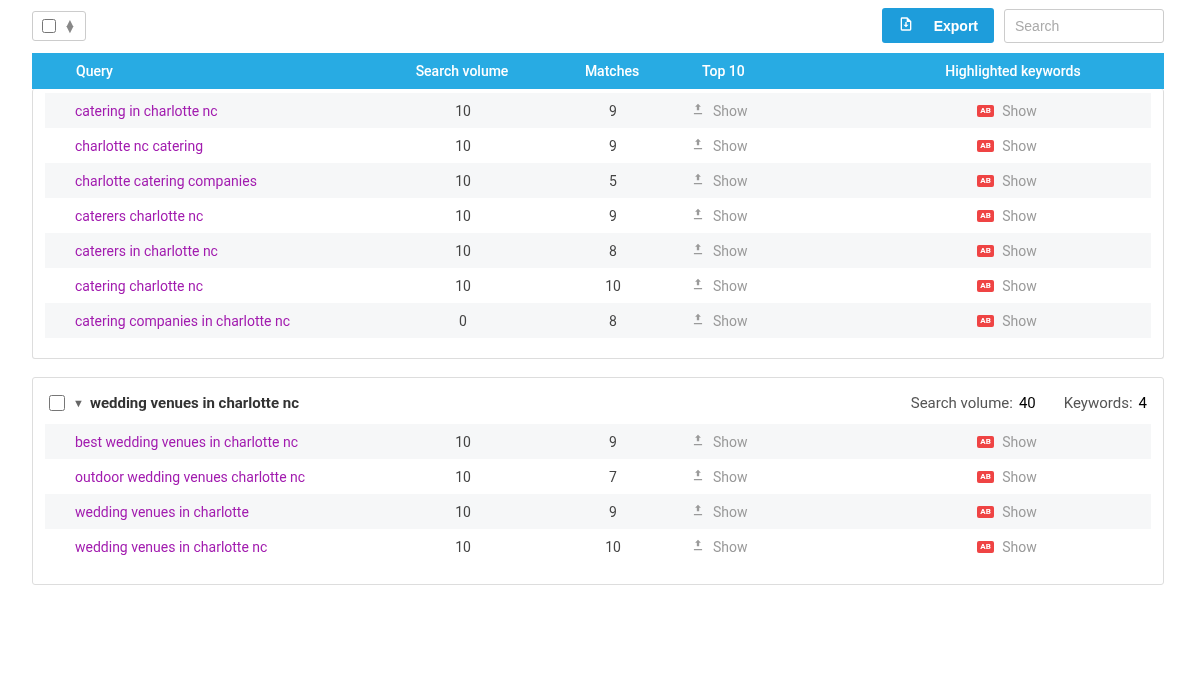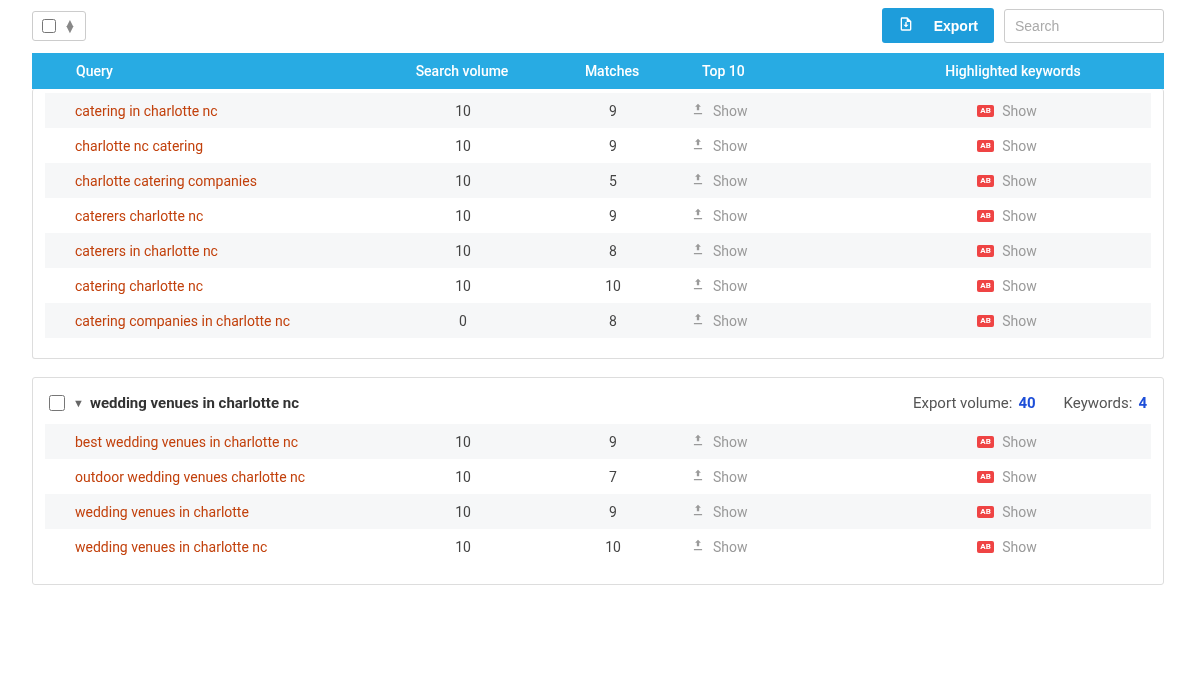--- a/index.html
+++ b/index.html
@@ -102,35 +102,35 @@
     color: #666; margin-right: 6px; font-size: 11px; cursor: pointer;
   }
   .group-header .title { font-weight: 700; color: #333; }
   .group-stats {
     margin-left: auto;
     display: flex;
     align-items: center;
     gap: 28px;
     color: #555;
   }
-  .group-stats .num { color: #1d4ed8; font-weight: 700; margin-left: 6px; }
+  .group-stats .num { color: #000000; font-weight: 400; margin-left: 6px; }
 
   .rows { }
   .row {
     display: flex;
     align-items: center;
     padding: 9px 0;
     font-size: 14px;
   }
   .row:nth-child(odd) { background: #f6f7f8; }
 
   .row .q {
     flex: 0 0 338px;
     padding-left: 30px;
-    color: #c2410c;
+    color: #a21caf;
     cursor: pointer;
   }
   .row .vol   { flex: 0 0 160px; text-align: center; color: #444; }
   .row .match { flex: 0 0 140px; text-align: center; color: #444; }
   .row .top10 { flex: 0 0 180px; padding-left: 8px; }
   .row .hl    { flex: 1; display: flex; justify-content: center; }
 
   .show-btn {
     display: inline-flex;
     align-items: center;
@@ -309,21 +309,21 @@
             </div>
           </div>
         </div>
       </div>
       <div class="group-panel">
         <div class="group-header">
           <input type="checkbox" class="chk" style="">
           <span class="caret">▼</span>
           <span class="title">wedding venues in charlotte nc</span>
           <div class="group-stats">
-            <span><span>Export volume:</span><span class="num">40</span></span>
+            <span><span>Search volume:</span><span class="num">40</span></span>
             <span><span>Keywords:</span><span class="num">4</span></span>
           </div>
         </div>
         <div class="rows">
           <div class="row">
             <div class="q">best wedding venues in charlotte nc</div>
             <div class="vol">10</div>
             <div class="match">9</div>
             <div class="top10"><span class="show-btn">
                 <span><svg viewBox="0 0 24 24">

